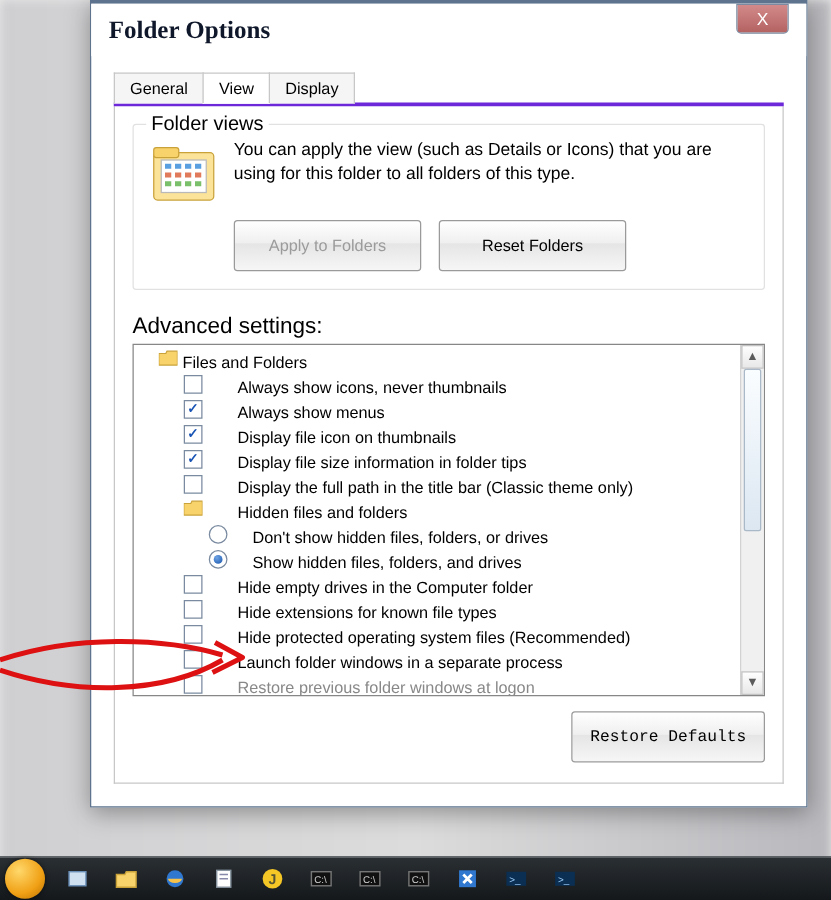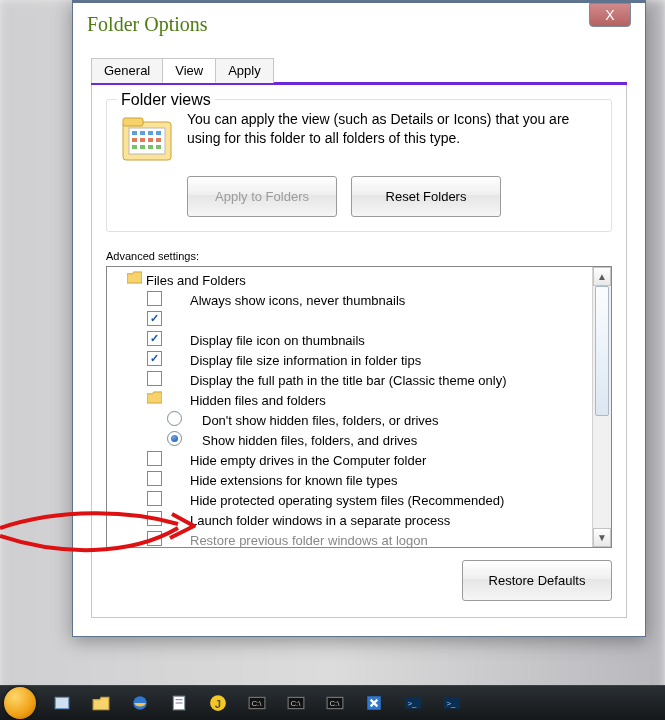--- a/index.html
+++ b/index.html
@@ -4,50 +4,50 @@
 <style>
   html,body{margin:0;padding:0;font-family:"Segoe UI",Tahoma,sans-serif;font-size:13px;background:#888;}
   .screen{position:relative;width:665px;height:720px;overflow:hidden;background:#e8e8e8;}
   .blur-bg{position:absolute;inset:0;background:linear-gradient(90deg,#cfcfd2,#dcdcdc,#b8b8bd);filter:blur(4px);}
   .taskbar{position:absolute;left:0;right:0;bottom:0;height:34px;background:linear-gradient(#2a2f33,#14181b);border-top:1px solid #3a4145;display:flex;align-items:center;padding:0 4px;gap:5px;}
   .start-orb{width:32px;height:32px;border-radius:50%;background:radial-gradient(circle at 35% 30%,#ffd86b,#f0a015 60%,#b76f00);box-shadow:0 0 4px rgba(0,0,0,.6);margin-right:4px;}
   .tb-icon{width:34px;height:26px;border-radius:2px;display:flex;align-items:center;justify-content:center;color:#dfe9f2;font-size:14px;}
   .tb-icon svg{width:18px;height:18px;}
   .dialog{position:absolute;left:72px;top:0;width:572px;background:#fff;border:1px solid #5d738e;border-top:3px solid #5d738e;box-shadow:0 4px 18px rgba(0,0,0,.35);}
   .titlebar{height:42px;display:flex;align-items:center;padding:0 14px;justify-content:space-between;background:#fff;}
-  .titlebar-title{font-family:Georgia,serif;font-weight:normal;font-size:20px;color:#4d7c0f;}
+  .titlebar-title{font-family:Georgia,serif;font-weight:bold;font-size:20px;color:#0f172a;}
   .close-btn{width:40px;height:22px;border-radius:0 0 4px 4px;background:linear-gradient(#d38a8a,#b46262);border:1px solid #7b8aa0;display:flex;align-items:center;justify-content:center;color:#fff;font-family:Arial;font-size:14px;margin-top:-18px;}
   .body{padding:12px 18px 18px;}
   .tabstrip{display:flex;border-bottom:3px solid #6d28d9;position:relative;text-align:right;}
   .tab{padding:4px 12px;border:1px solid #c7c7c7;border-bottom:none;background:#f5f5f5;margin-right:-1px;position:relative;top:1px;}
   .tab.active{background:#fff;z-index:2;border-bottom:1px solid #fff;}
   .panel{border:1px solid #c7c7c7;border-top:none;padding:14px 14px 16px;}
   .groupbox{border:1px solid #e1e1e1;border-radius:3px;padding:10px 12px 14px;position:relative;margin-bottom:18px;}
   .groupbox>.legend{position:absolute;top:-9px;left:10px;background:#fff;padding:0 4px;font-size:16px;}
   .fv-row{display:flex;align-items:flex-start;gap:12px;}
   .folder-illus{width:56px;height:56px;flex:none;}
   .fv-text{font-size:14px;line-height:1.35;}
   .fv-btns{display:flex;gap:14px;margin-top:10px;margin-left:68px;}
   button.win{min-width:150px;height:41px;border:1px solid #9a9a9a;border-radius:3px;background:linear-gradient(#ffffff,#efefef 45%,#e5e5e5 46%,#f6f6f6);font:inherit;padding:0 14px;}
   button.win:disabled{color:#9b9b9b;}
-  .adv-label{font-size:11px;margin:2px 0 4px;}
+  .adv-label{font-size:18px;margin:2px 0 4px;}
   .tree-container{position:relative;border:1px solid #878787;height:280px;background:#fff;}
   .tree-scroll{position:absolute;inset:0 18px 0 0;overflow:hidden;padding:4px 2px 4px 6px;font-size:13px;line-height:20px;}
   .scrollbar{position:absolute;top:0;right:0;bottom:0;width:18px;background:#f0f0f0;border-left:1px solid #d2d2d2;}
   .sb-btn{height:17px;display:flex;align-items:center;justify-content:center;color:#5b5b5b;font-size:10px;background:linear-gradient(#fefefe,#e8e8e8);border:1px solid #c3c3c3;}
   .sb-track{position:absolute;top:17px;bottom:17px;left:0;right:0;}
   .sb-thumb{position:absolute;left:2px;right:2px;top:2px;height:128px;background:linear-gradient(#fafdff,#dce7f2);border:1px solid #a9b9c8;border-radius:2px;}
   .tree-row{display:flex;align-items:flex-start;gap:4px;height:20px;white-space:nowrap;}
   .ind1{padding-left:14px;} .ind2{padding-left:34px;gap:28px;} .ind3{padding-left:54px;gap:20px;}
   .folder-ico{width:15px;height:13px;}
   .chk{width:13px;height:13px;border:1px solid #7a8aa0;background:#fff;display:inline-flex;align-items:center;justify-content:center;flex:none;}
   .chk.checked::after{content:"✓";font-size:11px;line-height:1;color:#1a55b5;font-weight:bold;}
   .radio{width:13px;height:13px;border:1px solid #7a8aa0;border-radius:50%;background:#fff;display:inline-flex;align-items:center;justify-content:center;flex:none;}
   .radio.sel::after{content:"";width:7px;height:7px;border-radius:50%;background:radial-gradient(circle at 35% 30%,#6fa4e6,#1755aa);}
-  .bottom-row{display:flex;justify-content:flex-end;margin-top:12px;}
+  .bottom-row{display:flex;justify-content:flex-end;margin-top:12px;font-family:Liberation Mono, monospace;}
   .arrow{position:absolute;left:0;top:506px;width:200px;height:60px;pointer-events:none;}
   .cut{color:#888;}
 </style>
 </head>
 <body>
 
 <div class="screen">
   <div class="blur-bg"></div>
 
   <div class="dialog">
@@ -55,21 +55,21 @@
       <div class="titlebar-title">Folder Options</div>
       <div class="close-btn">
           <span>X</span>
         </div>
     </div>
 
     <div class="body">
       <div class="tabstrip">
         <div class="tab">General</div>
         <div class="tab active">View</div>
-        <div class="tab">Apply</div>
+        <div class="tab">Display</div>
       </div>
 
       <div class="panel">
 
         <div class="groupbox">
           <div class="legend">Folder views</div>
           <div class="fv-row">
             <svg class="folder-illus" viewBox="0 0 56 56">
               <rect x="4" y="12" width="48" height="38" rx="3" fill="#fbe39a" stroke="#caa23a"></rect>
               <rect x="4" y="8" width="20" height="8" rx="2" fill="#f8d26b" stroke="#caa23a"></rect>
@@ -110,20 +110,21 @@
                   <path d="M0 3h6l1-2h9v12H0z" fill="#f8d26b" stroke="#caa23a"></path>
                 </svg>
                 <span>Files and Folders</span>
               </div>
               <div class="tree-row ind2">
                 <span class="chk"></span>
                 <span>Always show icons, never thumbnails</span>
               </div>
               <div class="tree-row ind2">
                 <span class="chk checked"></span>
+                <span>Always show menus</span>
               </div>
               <div class="tree-row ind2">
                 <span class="chk checked"></span>
                 <span>Display file icon on thumbnails</span>
               </div>
               <div class="tree-row ind2">
                 <span class="chk checked"></span>
                 <span>Display file size information in folder tips</span>
               </div>
               <div class="tree-row ind2">

